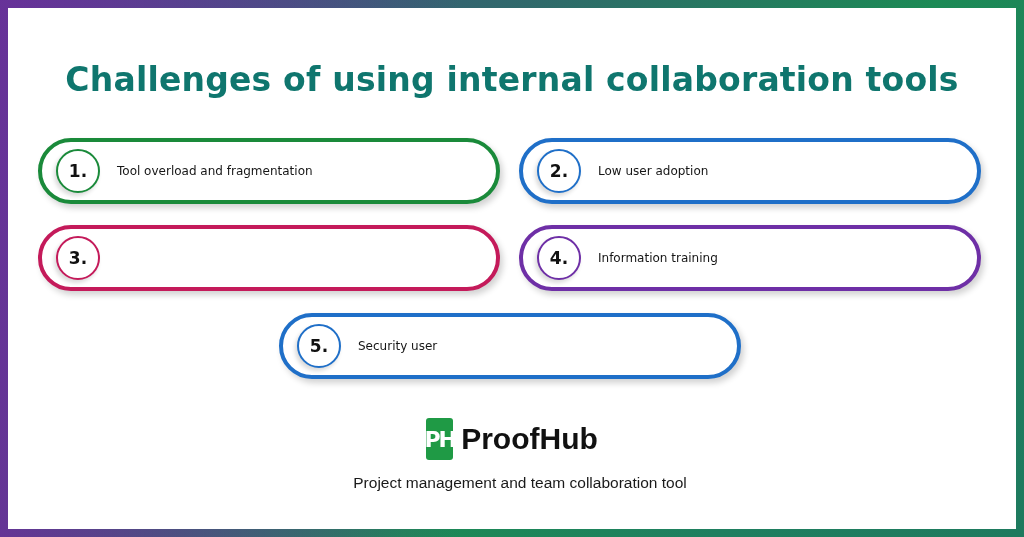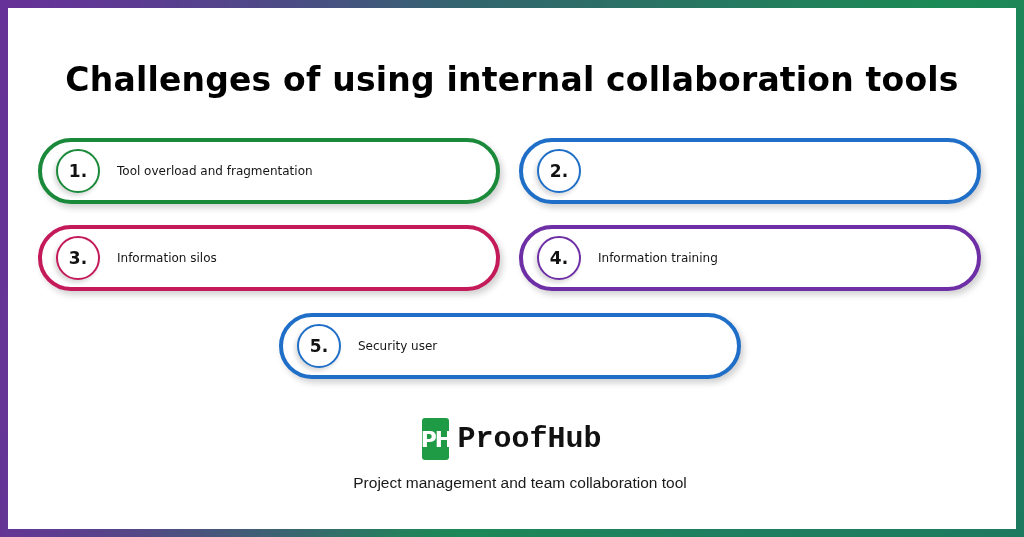--- a/index.html
+++ b/index.html
@@ -15,21 +15,21 @@
         linear-gradient(90deg, rgba(106,47,154,0.9) 0%, rgba(106,47,154,0.0) 45%),
         linear-gradient(180deg, rgba(0,0,0,0) 40%, rgba(0,0,0,0) 100%);
     }
     .canvas {
       position: absolute; left: 8px; top: 8px; right: 8px; bottom: 8px;
       background: #ffffff;
     }
     .title {
       position: absolute; left: 0; right: 0; top: 52px;
       text-align: center;
-      font-size: 33px; font-weight: bold; color: #000000;
+      font-size: 33px; font-weight: bold; color: #0f766e;
       letter-spacing: 0.2px;
     }
     .card {
       position: absolute; width: 462px; height: 66px;
       box-sizing: border-box;
       border: 4px solid #1a8a3a;
       border-radius: 36px;
       background: #ffffff;
       box-shadow: 3px 4px 6px rgba(0,0,0,0.18);
       display: flex; align-items: center;
@@ -54,21 +54,21 @@
     }
     .ph-logo {
       width: 27px; height: 42px; border-radius: 3px;
       background: #1f9a45; color: #fff;
       font-size: 22px; font-weight: bold;
       display: flex; align-items: center; justify-content: center;
       letter-spacing: -2px;
       margin-right: 8px;
     }
     .brand-name {
-      font-family: Liberation Mono, monospace;
+      font-family: Liberation Sans, sans-serif;
       font-size: 30px; font-weight: bold; color: #111;
     }
     .tagline {
       position: absolute; left: 16px; right: 0; top: 466px;
       text-align: center;
       font-family: "Liberation Sans", sans-serif;
       font-size: 15.5px; color: #1a1a1a;
     }
   </style>
 </head>
@@ -79,25 +79,25 @@
 <div class="canvas">
   <div class="title">Challenges of using internal collaboration tools</div>
 
   <div class="card" style="left: 30px; top: 130px; border-color: rgb(26, 138, 58);">
     <div class="num" style="border-color: rgb(26, 138, 58);">1.</div>
     <div class="label">Tool overload and fragmentation</div>
   </div>
 
   <div class="card" style="left: 511px; top: 130px; border-color: rgb(31, 111, 200);">
     <div class="num" style="border-color: rgb(31, 111, 200);">2.</div>
+    <div class="label">Low user adoption</div>
   </div>
 
   <div class="card" style="left: 30px; top: 217px; border-color: rgb(196, 26, 90);">
     <div class="num" style="border-color: rgb(196, 26, 90);">3.</div>
-    <div class="label">Information silos</div>
   </div>
 
   <div class="card" style="left: 511px; top: 217px; border-color: rgb(110, 47, 166);">
     <div class="num" style="border-color: rgb(110, 47, 166);">4.</div>
     <div class="label">Information training</div>
   </div>
 
   <div class="card" style="left: 271px; top: 305px; border-color: rgb(31, 111, 200);">
     <div class="num" style="border-color: rgb(31, 111, 200);">5.</div>
     <div class="label">Security user</div>

